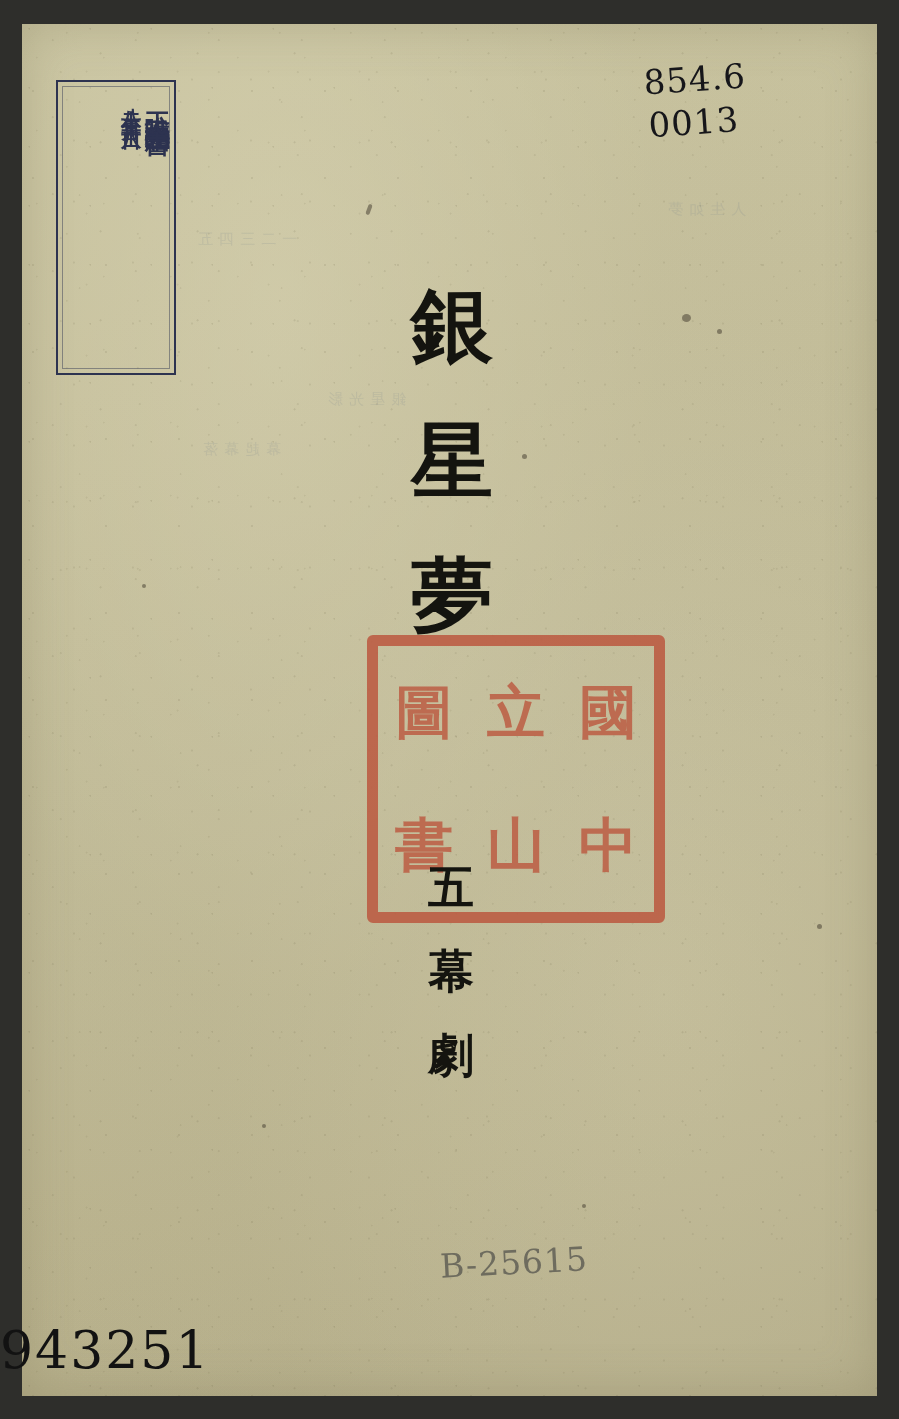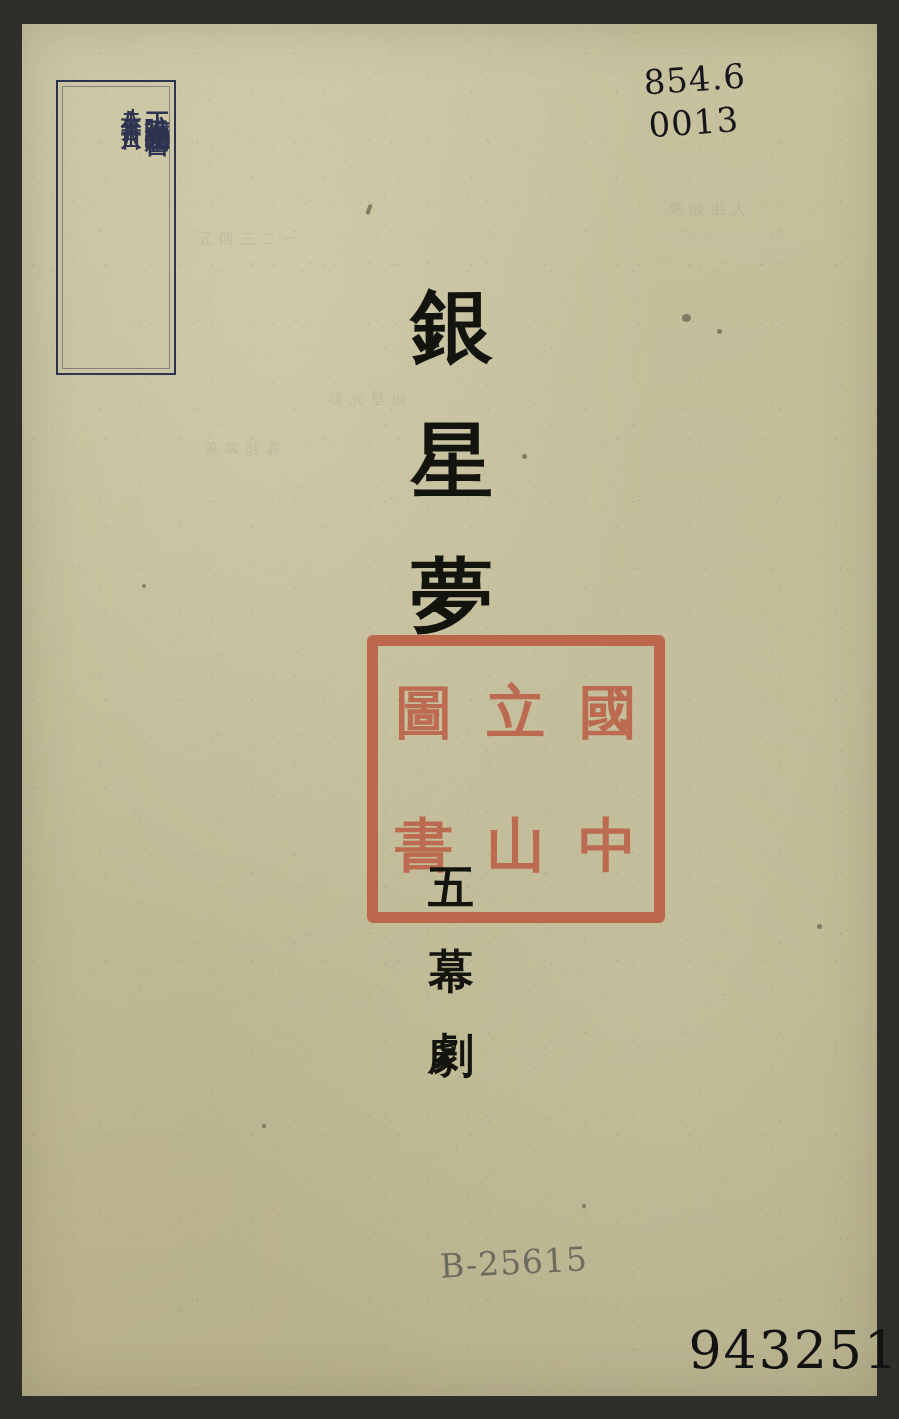--- a/index.html
+++ b/index.html
@@ -202,21 +202,21 @@
     transform: rotate(-3deg);
     opacity: 0.8;
   }
 
   
   #accession {
     position: absolute;
     left: 0;
     top: 1320px;
     width: 899px;
-    text-align: right;
+    text-align: left;
     color: #121212;
     font-family: "DejaVu Serif", serif;
     font-size: 52px;
     letter-spacing: 2px;
   }
 </style>
 </head>
 <body>
 
 <div id="page">

